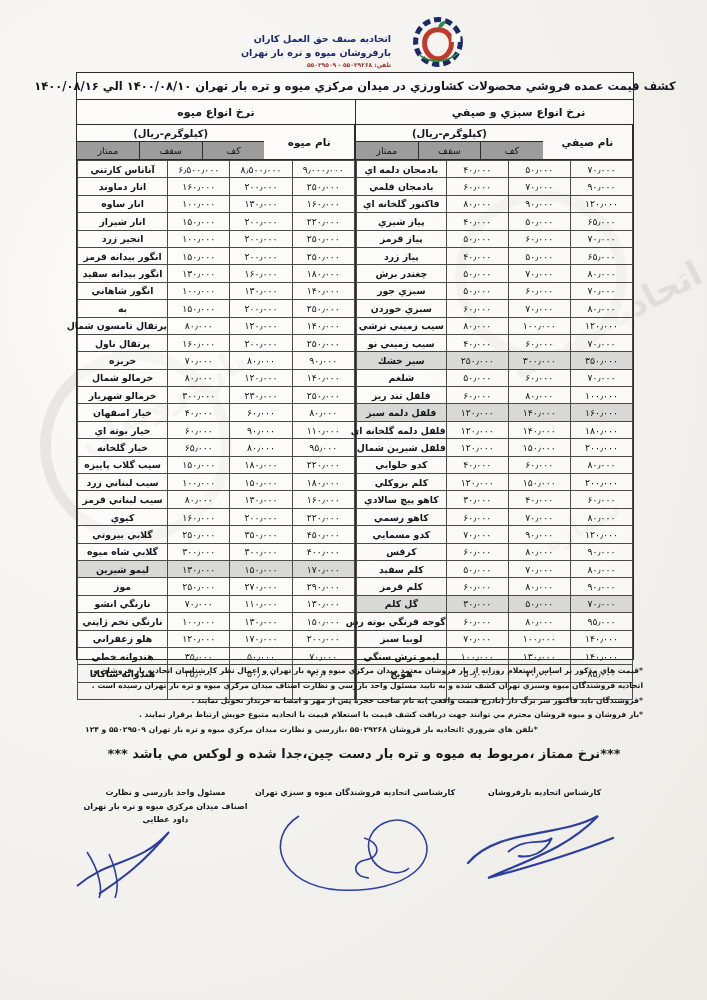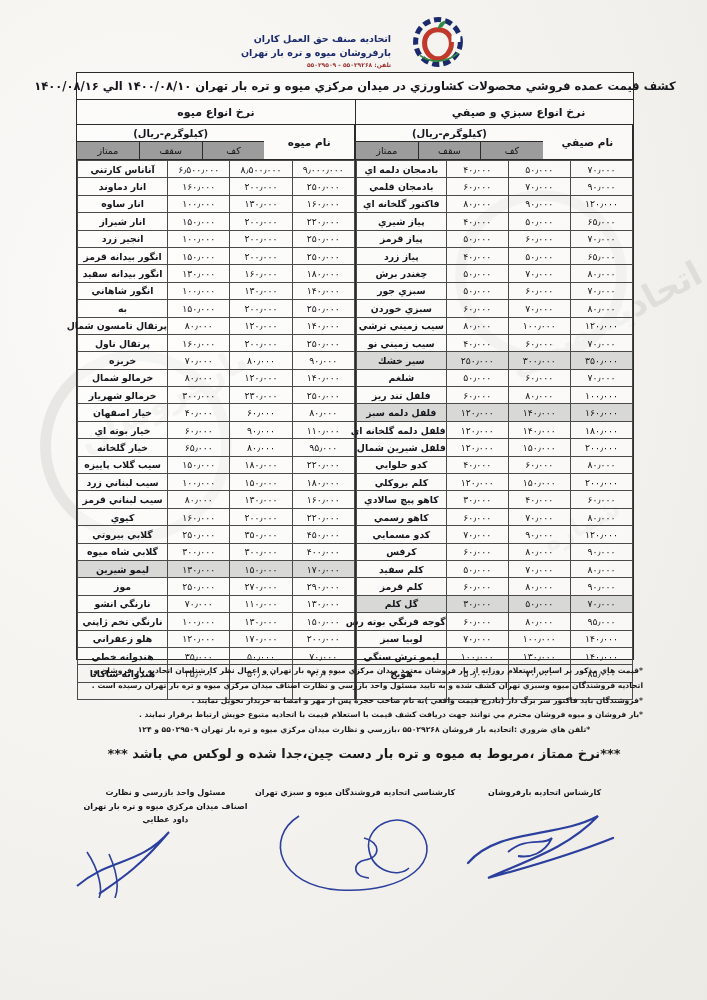--- a/index.html
+++ b/index.html
@@ -108,21 +108,21 @@
   tr.blank td{height:16.4px;}
 
   
   .notes{
     position:absolute;left:76px;top:664px;width:558px;
     direction:rtl;text-align:right;font-size:7.6px;line-height:1.95;
     font-weight:bold;color:#1a1a1a;margin-left:9px;
   }
   .notes div{white-space:nowrap;}
   .note-center{text-align:center;}
-  .note-phone{text-align:center;}
+  .note-phone{text-align:left;}
 
   
   .signs{
     position:absolute;left:76px;top:786px;width:558px;height:120px;
     display:flex;direction:rtl;
   }
   .sign{flex:1;text-align:center;position:relative;}
   .sign .ln{font-size:8px;font-weight:bold;line-height:1.7;white-space:nowrap;}
   .ink{position:absolute;left:0;right:0;top:22px;height:90px;pointer-events:none;}
 </style>

